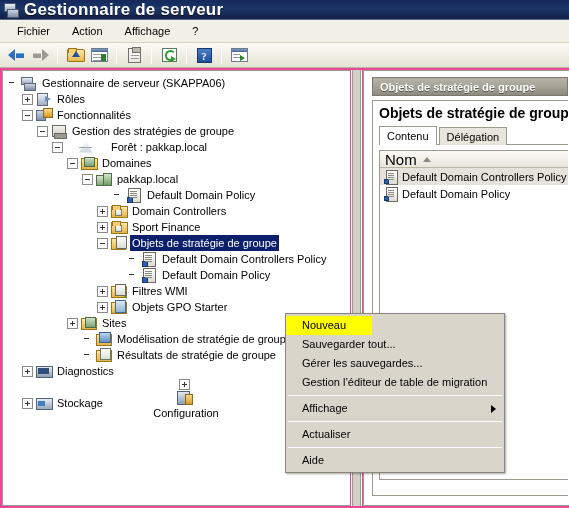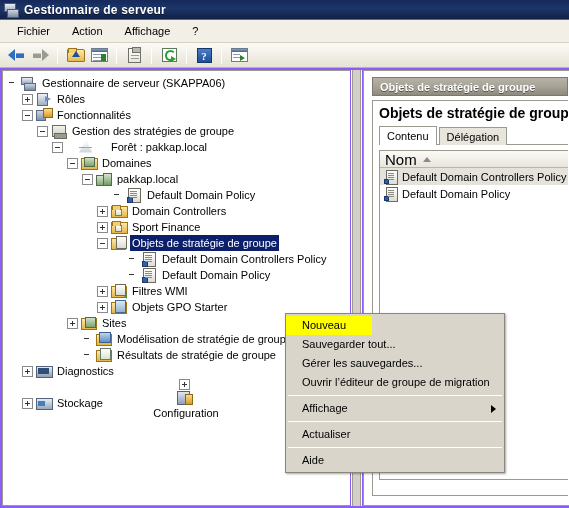--- a/index.html
+++ b/index.html
@@ -20,21 +20,21 @@
 
   
   .titlebar {
     position: absolute; left: 0; top: 0; width: 569px; height: 20px;
     background: linear-gradient(to bottom, #15295b 0%, #1d3668 45%, #112046 100%);
     display: flex; align-items: center;
     padding-left: 4px;
     border-bottom: 1px solid #5a6a8c;
   }
   .titlebar .tb-title {
-    color: #ffffff; font-weight: bold; font-size: 12px;
+    color: #ffffff; font-weight: bold; font-size: 17px;
     letter-spacing: 0.2px; margin-left: 5px;
     text-shadow: 0 1px 0 rgba(0,0,0,0.6);
   }
   .ico-server-sm { width: 15px; height: 14px; position: relative; flex: none; }
   .ico-server-sm:before {
     content:""; position:absolute; left:0; top:0; width:10px; height:7px;
     background: linear-gradient(to bottom,#e9eef5,#9aa7bb);
     border:1px solid #4a5a72;
   }
   .ico-server-sm:after {
@@ -119,21 +119,21 @@
     background:#ffffff; border:1px solid #6d7b8d;}
   .ico-panelgo:before{content:"";position:absolute;left:0;top:0;right:0;height:3px;
     background:linear-gradient(to bottom,#7ea0c8,#48648c);}
   .ico-panelgo:after{content:"";position:absolute;left:1px;top:5px;width:7px;height:1px;
     background:#8e98a6;box-shadow:0 3px 0 #8e98a6;}
   .ico-panelgo .go{position:absolute;right:2px;top:6px;width:0;height:0;
     border-left:5px solid #2f7d2f;border-top:3px solid transparent;border-bottom:3px solid transparent;}
 
   
   .content {
-    position: absolute; left:0; top:68px; width:569px; height:440px; background:#8b5cf6;
+    position: absolute; left:0; top:68px; width:569px; height:440px; background:#ec4899;
   }
   .leftpane {
     position:absolute; left:2px; top:2px; width:348px; height:436px;
     background:#ffffff; border:1px solid #9c9a8e; border-right:none;
     overflow:hidden;
   }
   .splitter {
     position:absolute; left:351px; top:2px; width:11px; height:436px;
     background:#d4d0c8;
     border-left:1px solid #ffffff; border-right:1px solid #ffffff;
@@ -578,21 +578,21 @@
 
     <div class="ctxmenu" id="ctxmenu">
         <div class="ctx-item-wrap"><div class="ctx-item hl"><span>Nouveau</span></div></div>
         <div class="ctx-item-wrap">
           <div class="ctx-item"><span>Sauvegarder tout...</span></div>
         </div>
         <div class="ctx-item-wrap">
           <div class="ctx-item"><span>Gérer les sauvegardes...</span></div>
         </div>
         <div class="ctx-item-wrap">
-          <div class="ctx-item"><span>Ouvrir l’éditeur de groupe de migration</span></div>
+          <div class="ctx-item"><span>Gestion l’éditeur de table de migration</span></div>
         </div>
         <div class="ctx-sep"></div>
         <div class="ctx-item-wrap">
           <div class="ctx-item" style="padding-right: 0px;"><span>Affichage</span><div class="ctx-arrow"></div></div>
         </div>
         <div class="ctx-sep"></div>
         <div class="ctx-item-wrap">
           <div class="ctx-item"><span>Actualiser</span></div>
         </div>
         <div class="ctx-sep"></div>

